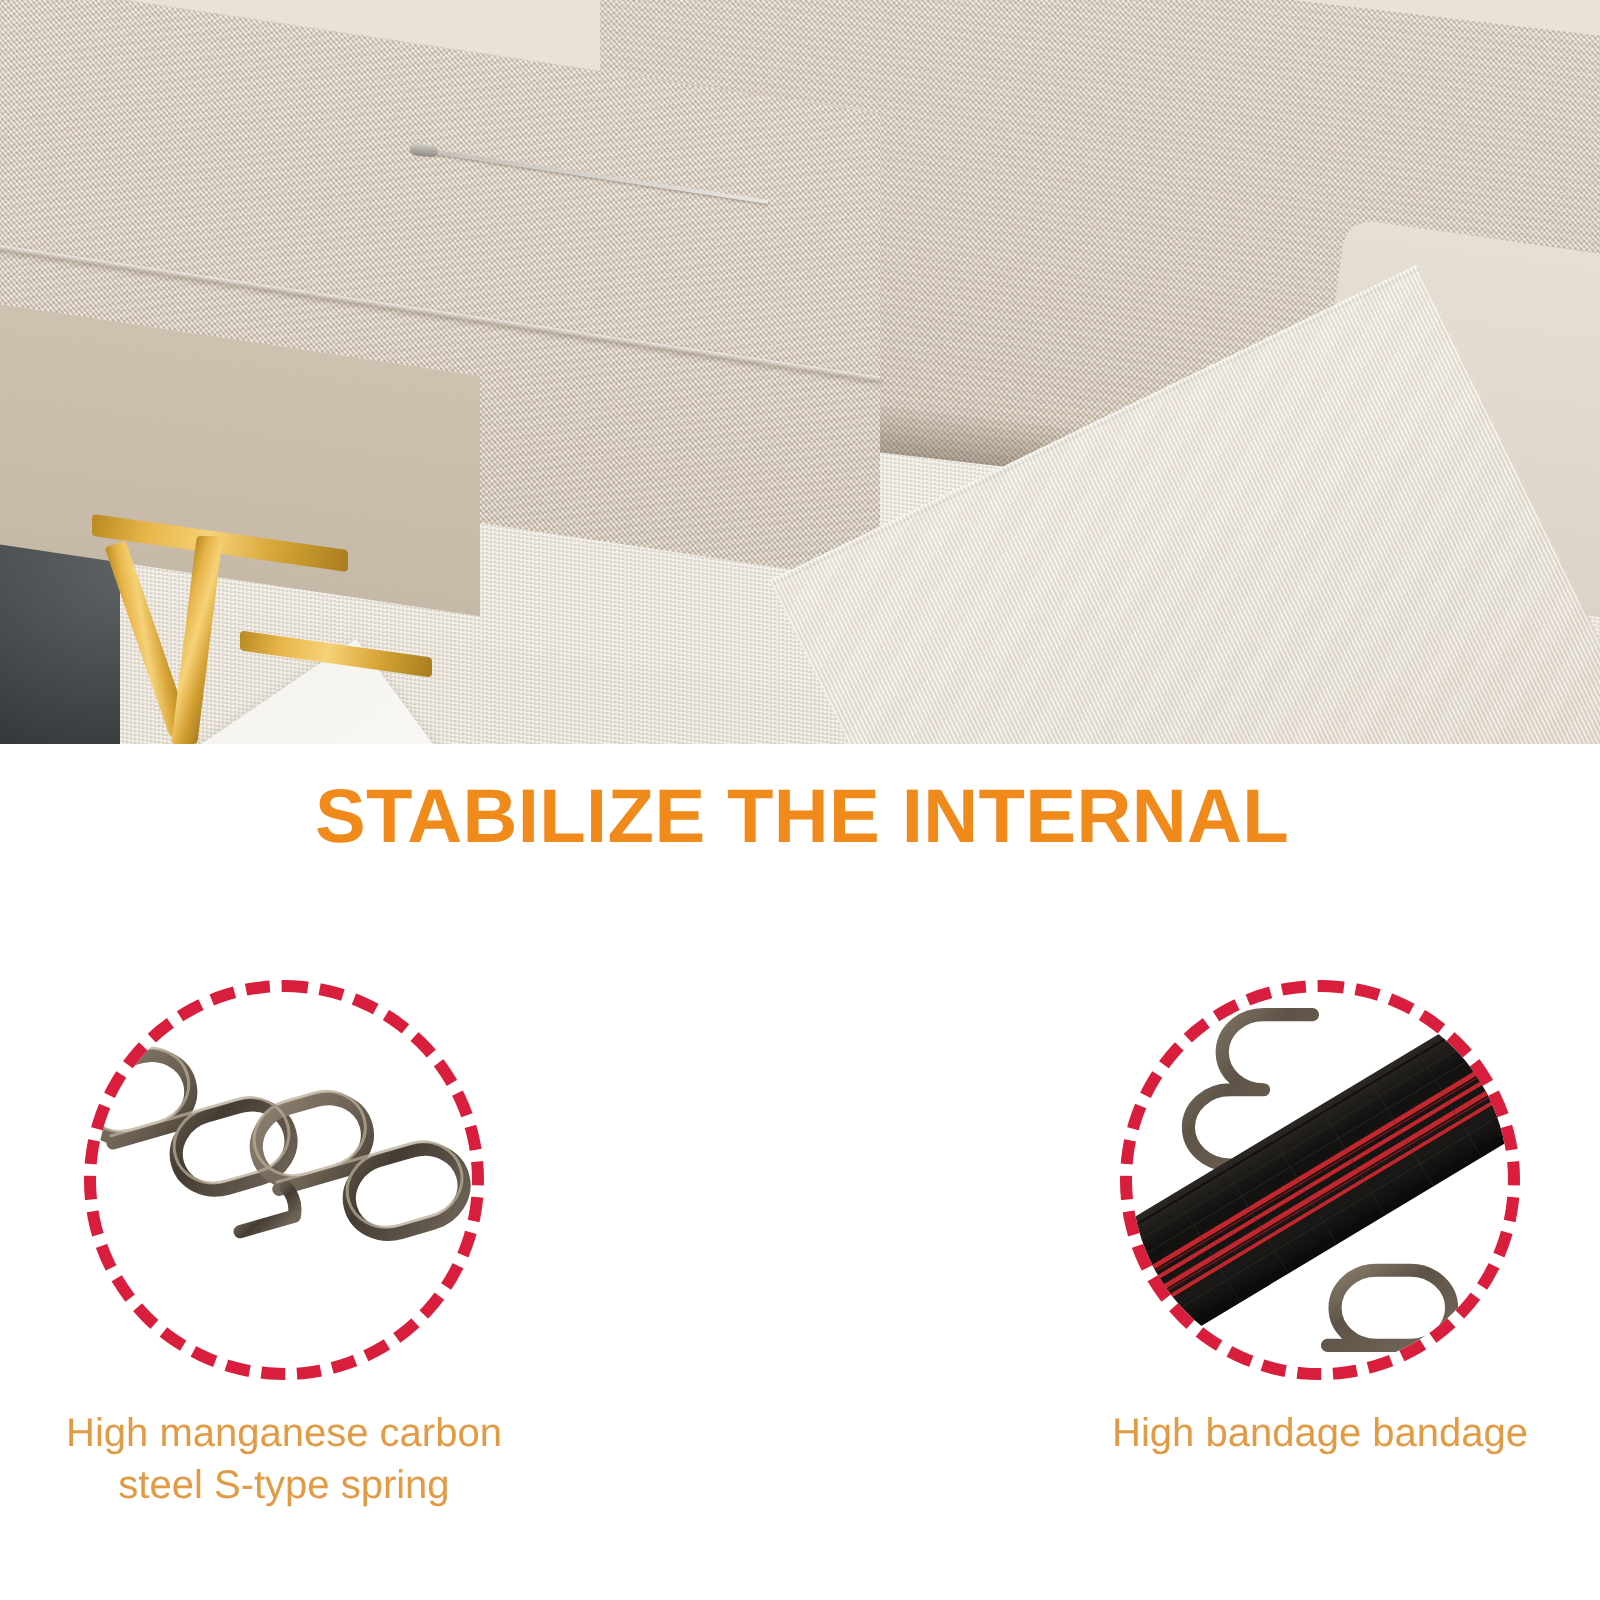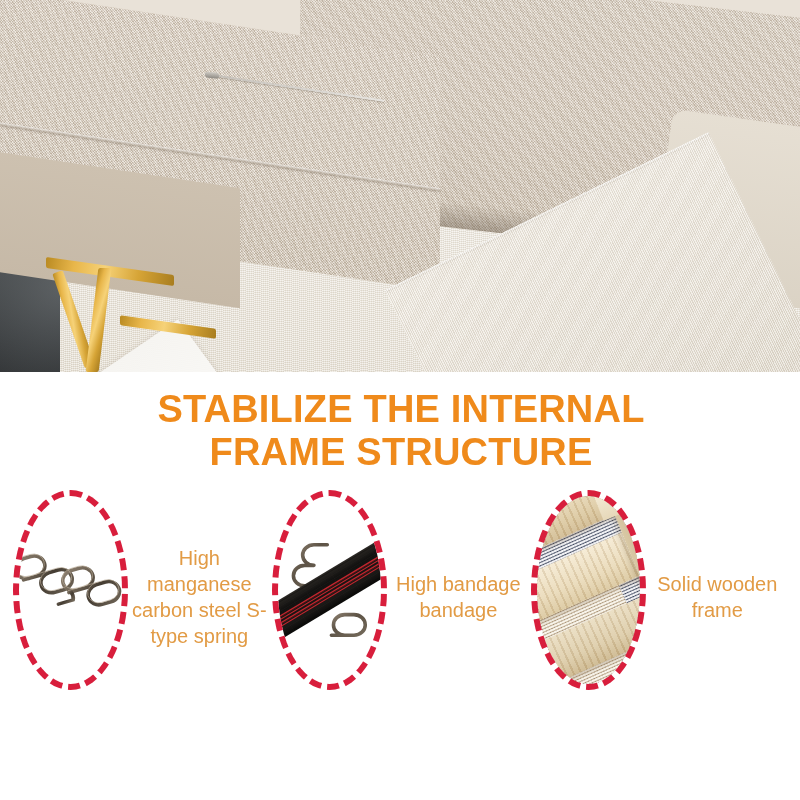--- a/index.html
+++ b/index.html
@@ -277,21 +277,21 @@
     top: 118px;
     width: 800px;
     display: flex;
     justify-content: space-between;
     padding: 0 12px;
     box-sizing: border-box;
   }
   .feature {
     width: 258px;
     display: flex;
-    flex-direction: row;
+    flex-direction: column;
     align-items: center;
   }
 
   .circle {
     position: relative;
     width: 200px;
     height: 200px;
     border-radius: 50%;
     overflow: visible;
   }
@@ -426,21 +426,20 @@
     <div class="leg leg-rail"></div>
     <div class="leg leg-diagonal"></div>
     <div class="leg leg-upright"></div>
     <div class="leg leg-foot"></div>
   </div>
 
   <div class="info-panel">
 
     <h1 class="headline">
       <span class="headline-line">STABILIZE THE INTERNAL</span>
-      <span class="headline-line">FRAME STRUCTURE</span>
     </h1>
 
     <div class="features">
 
       <div class="feature">
         <div class="circle">
           <div class="clip">
             <svg class="spring-svg" viewBox="0 0 200 200">
               <defs>
                 <linearGradient id="wireG" x1="0" y1="0" x2="1" y2="1">
@@ -534,33 +533,16 @@
                   <line x1="240" y1="66" x2="240" y2="134"></line>
                 </g>
               </g>
             </svg>
           </div>
           <div class="dash-ring"></div>
         </div>
         <div class="caption">High bandage bandage</div>
       </div>
 
-      <div class="feature">
-        <div class="circle">
-          <div class="clip">
-            <div class="wood">
-              <div class="mesh"></div>
-              <div class="mesh-warm"></div>
-              <div class="slat slat-1"></div>
-              <div class="slat slat-2"></div>
-              <div class="slat slat-3"></div>
-              <div class="rail-front"></div>
-              <div class="rail-cap"></div>
-            </div>
-          </div>
-          <div class="dash-ring"></div>
-        </div>
-        <div class="caption">Solid wooden frame</div>
-      </div>
 
     </div>
   </div>
 </div>
 
 </body></html>

